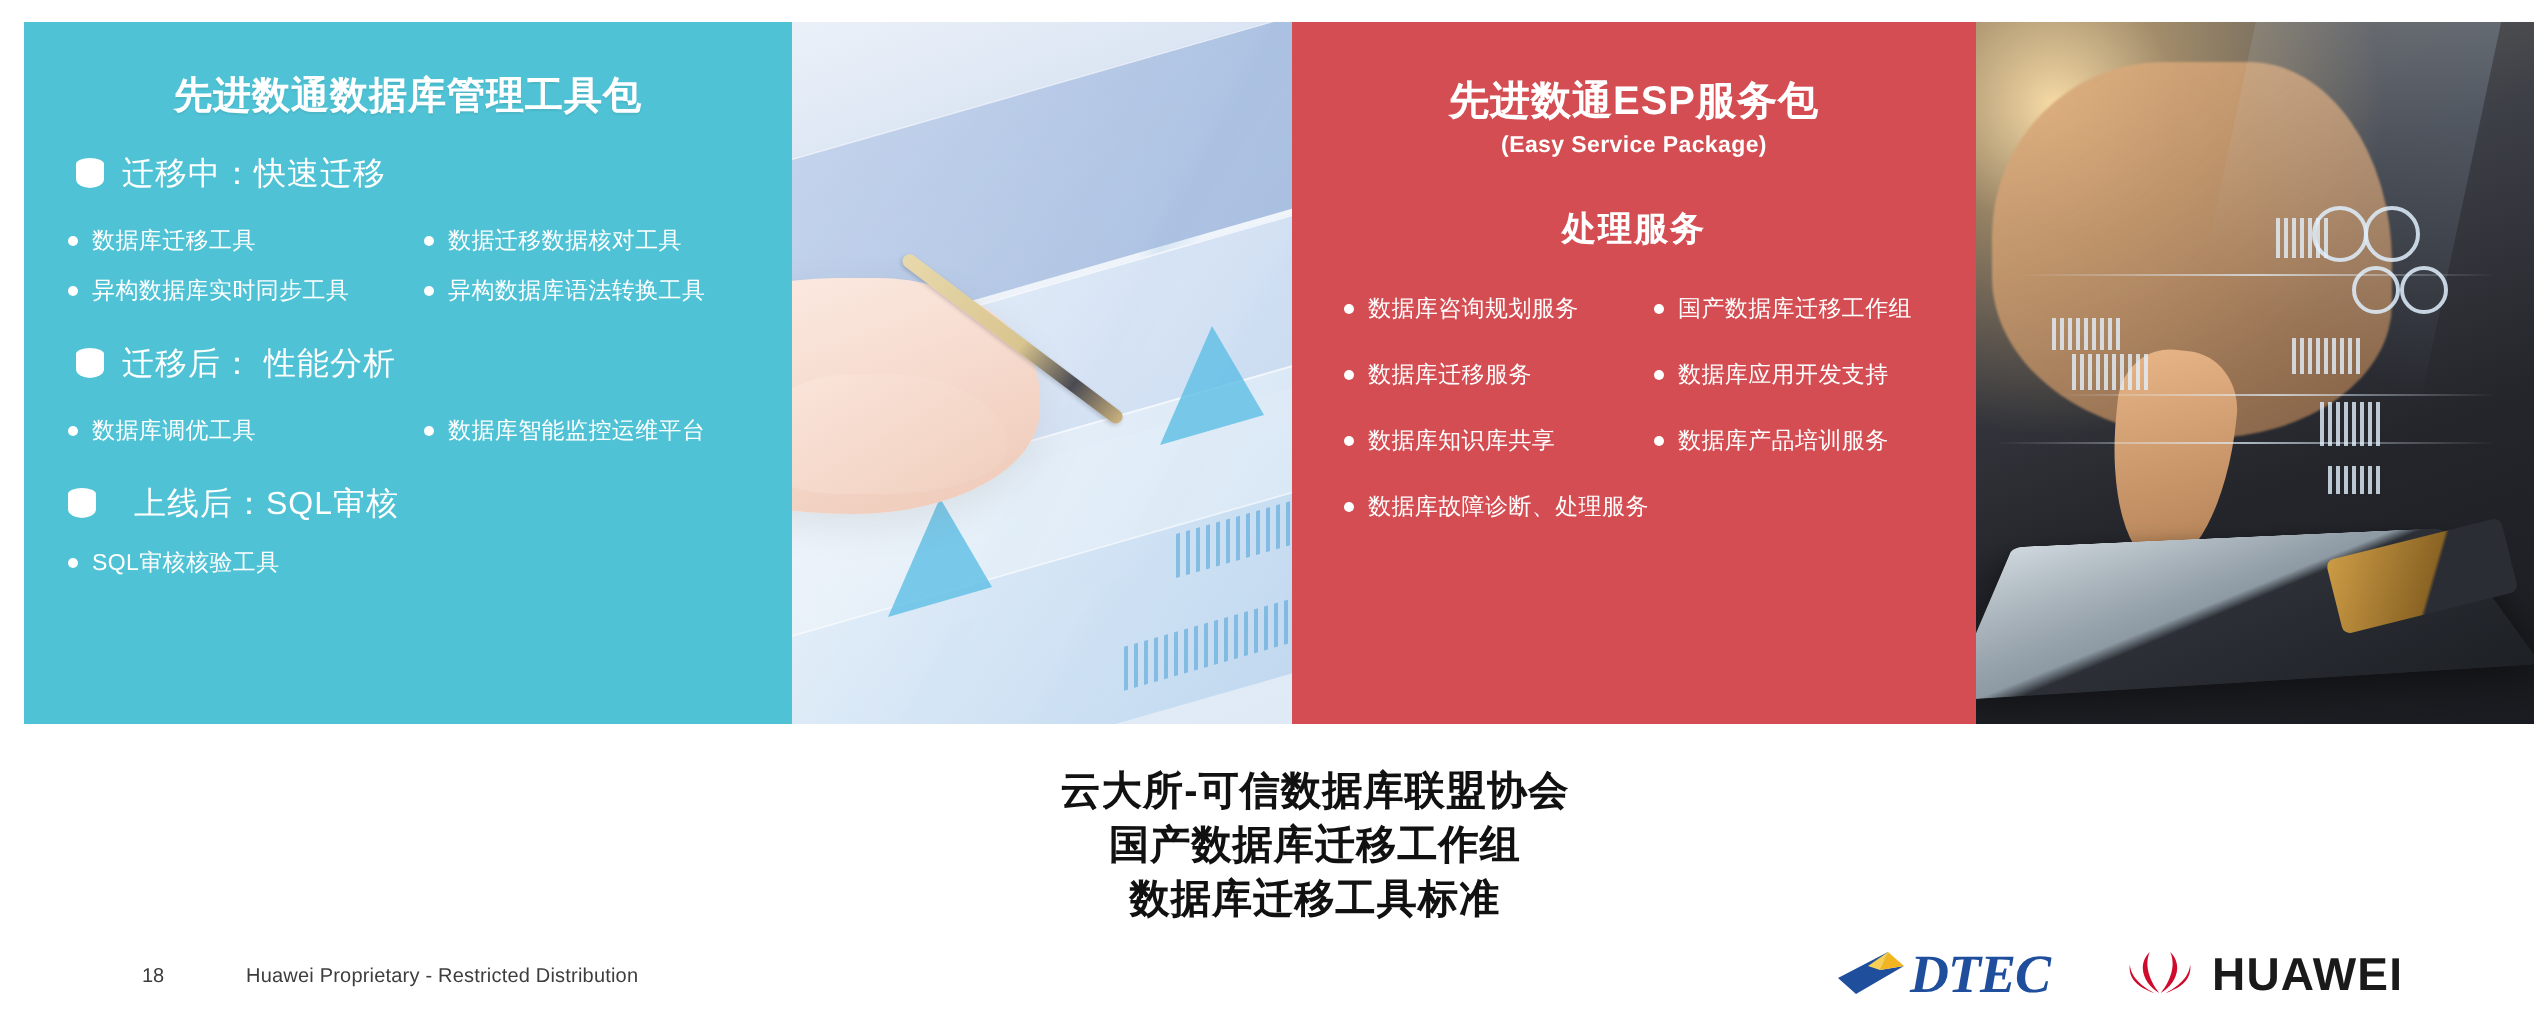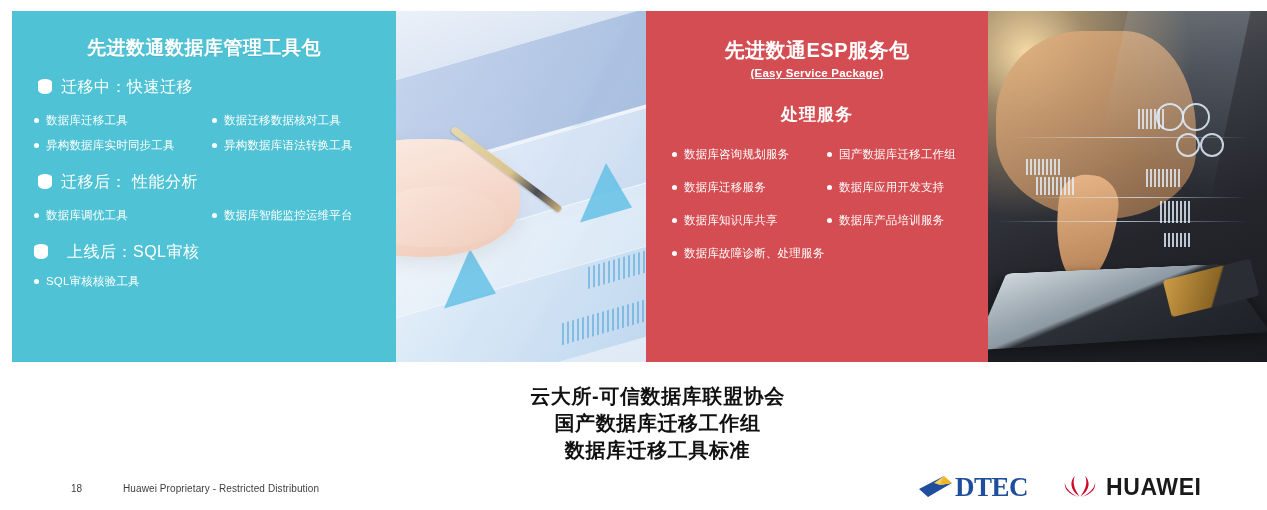--- a/index.html
+++ b/index.html
@@ -276,21 +276,20 @@
     text-align: center;
     margin: 0;
     letter-spacing: .5px;
   }
   .card-red .cr-sub {
     font-size: 11.5px;
     font-weight: bold;
     text-align: center;
     margin: 3px 0 0 0;
     letter-spacing: .2px;
-    text-decoration: underline;
   }
   .card-red .cr-mid {
     font-size: 17px;
     font-weight: bold;
     text-align: center;
     margin: 24px 0 12px 0;
     letter-spacing: 1px;
   }
   .card-red .bullets li {
     font-size: 11.5px;
@@ -335,20 +334,21 @@
     position: absolute;
     left: 918px;
     top: 471px;
     height: 32px;
     display: flex;
     align-items: center;
     gap: 1px;
   }
   .logo-dtec .dtec-text {
     font-family: "Liberation Serif", "DejaVu Serif", serif;
+    font-style: italic;
     font-weight: bold;
     font-size: 27px;
     color: #1f4e9c;
     letter-spacing: -.5px;
     line-height: 1;
   }
 
   
   .logo-huawei {
     position: absolute;

